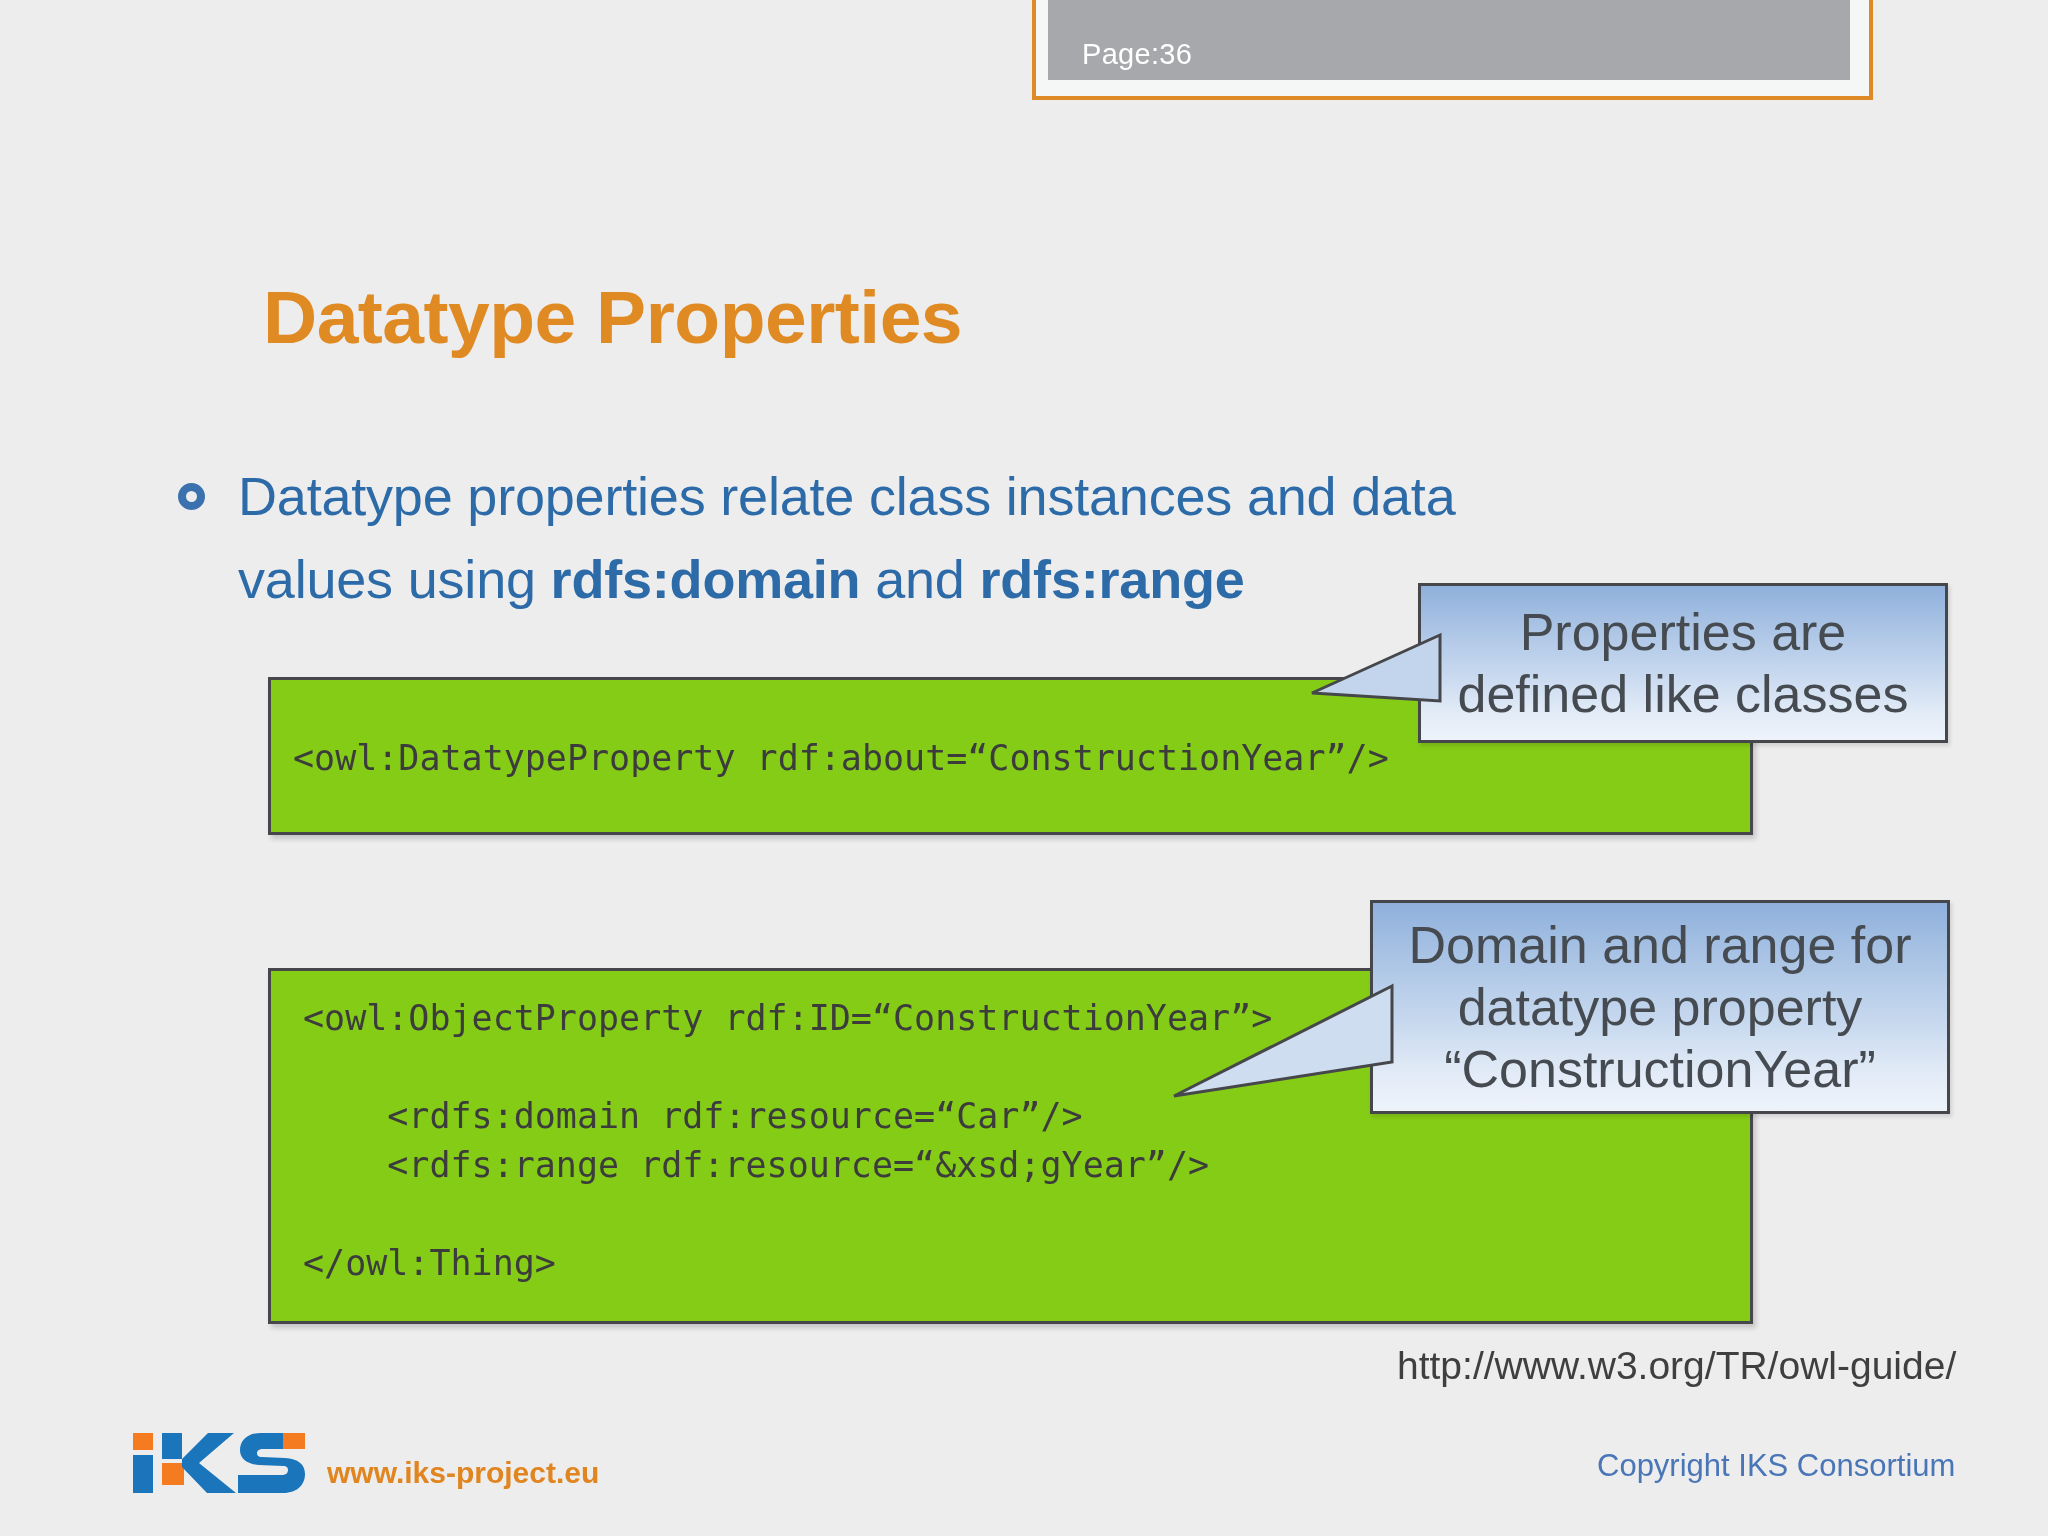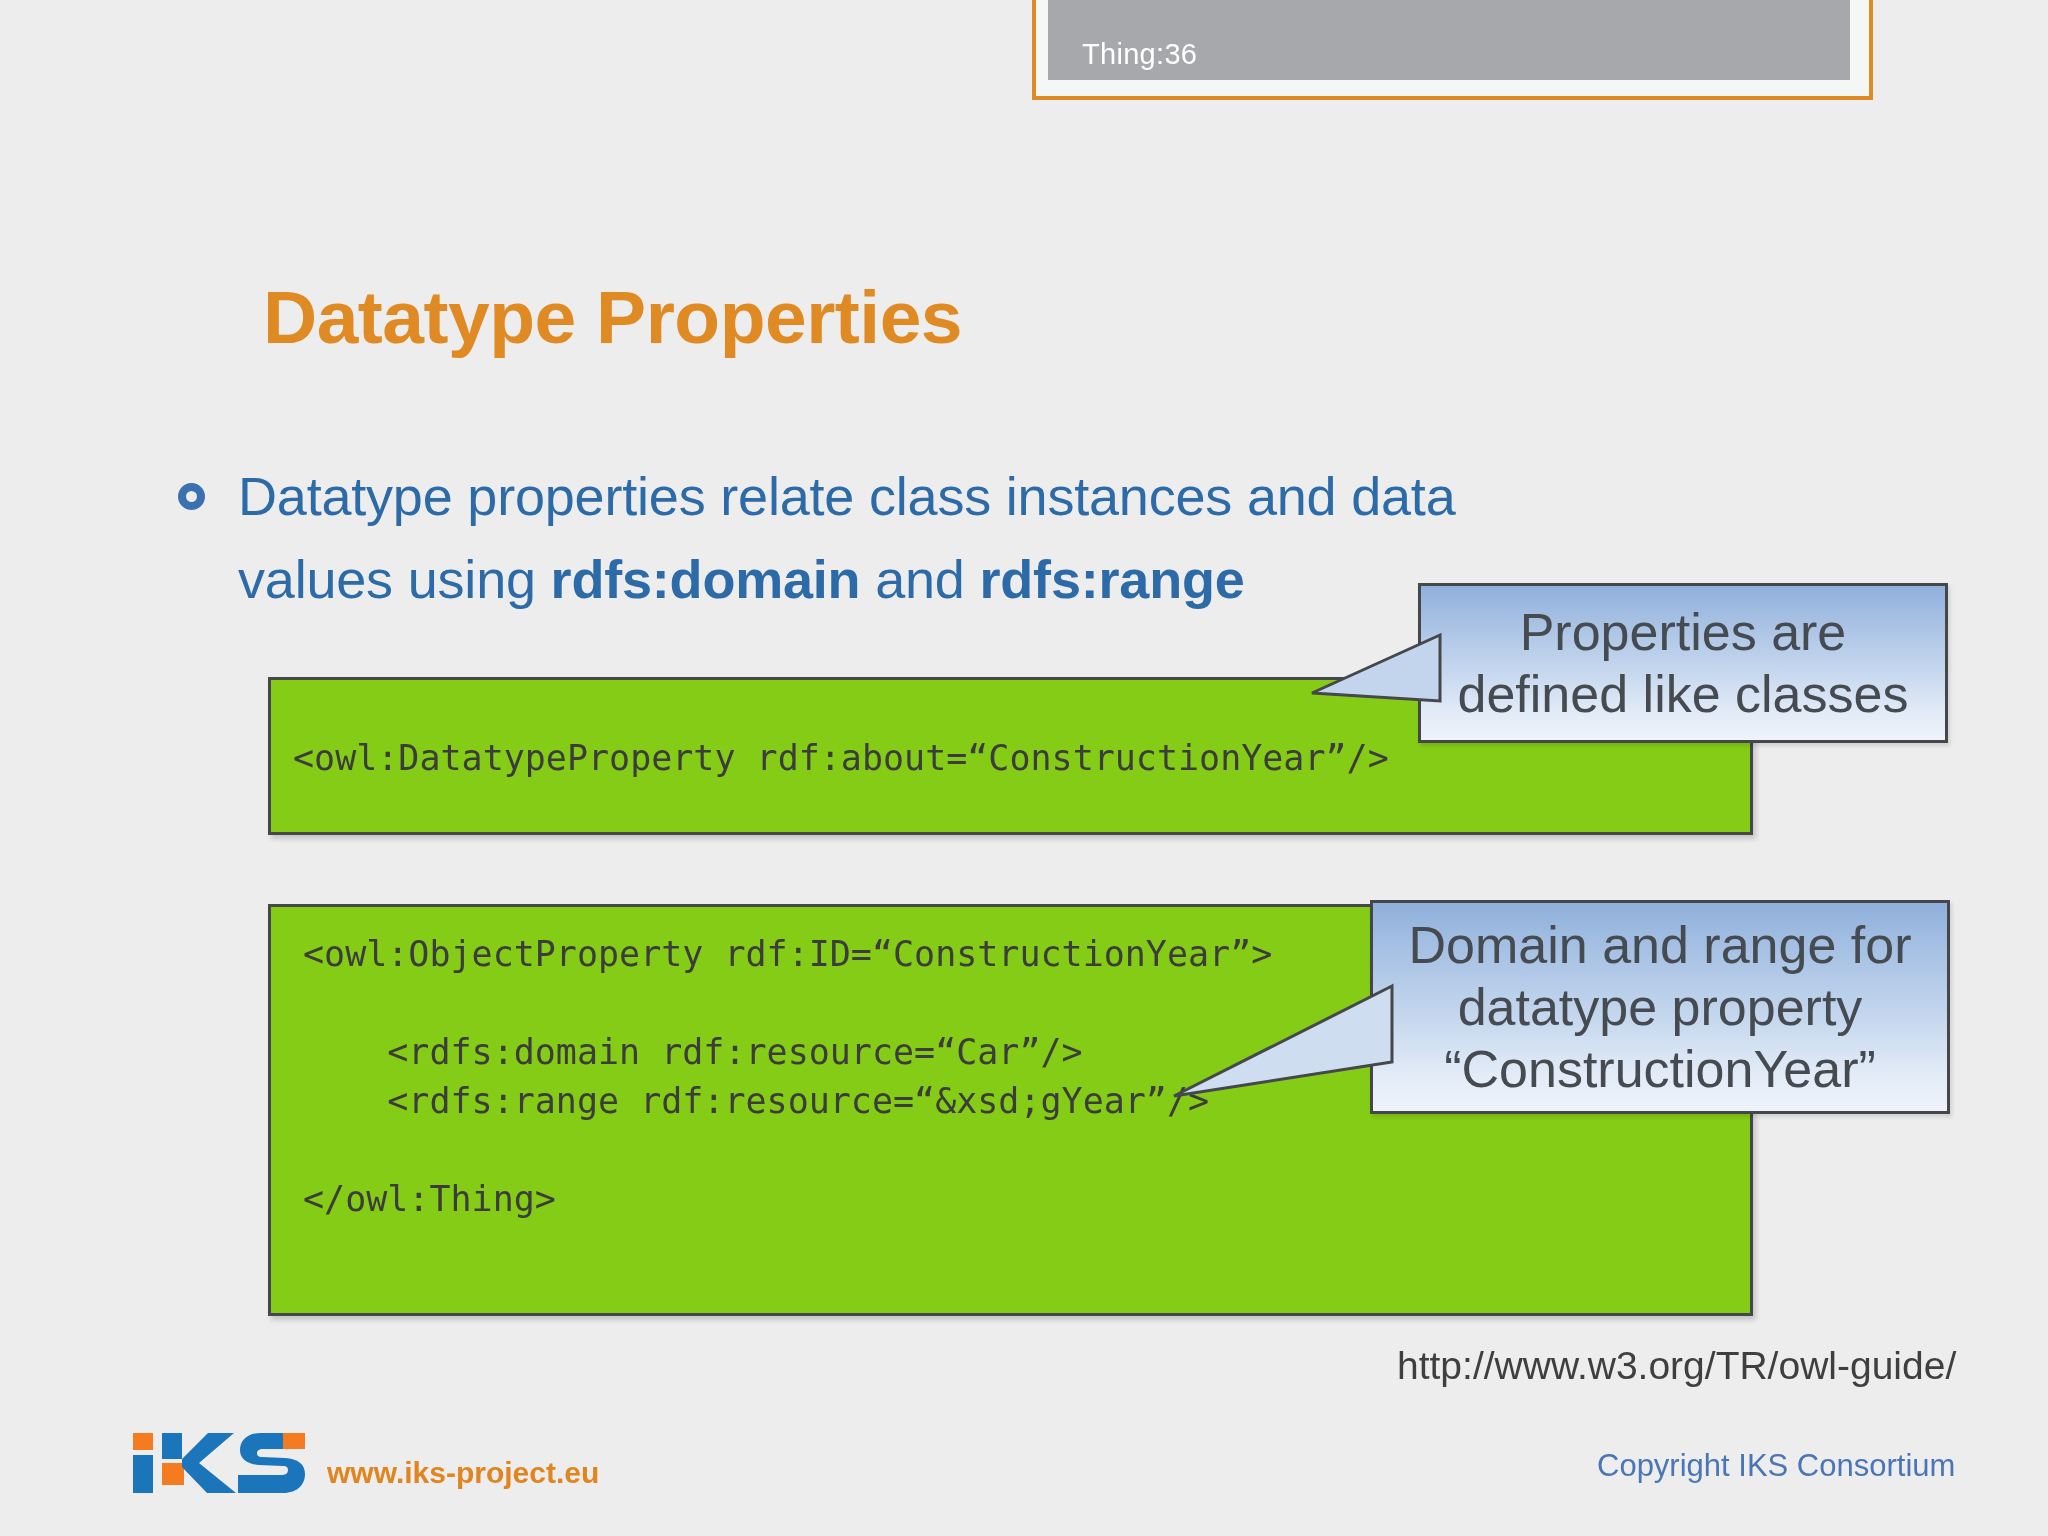--- a/index.html
+++ b/index.html
@@ -97,23 +97,23 @@
     box-sizing: border-box;
   }
   #code-box-1 {
     left: 268px;
     top: 677px;
     width: 1485px;
     height: 158px;
   }
   #code-box-2 {
     left: 268px;
-    top: 904px;
+    top: 968px;
     width: 1485px;
-    height: 412px;
+    height: 356px;
     padding-left: 40px;
   }
   .code-text {
     font-family: "DejaVu Sans Mono", "Liberation Mono", monospace;
     font-size: 35px;
     line-height: 49px;
     color: #3c3c3c;
     white-space: pre;
     letter-spacing: 0px;
   }
@@ -208,21 +208,21 @@
   }
 </style>
 </head>
 <body>
 
 <div id="slide">
 
   <div id="header-frame"></div>
   <div id="header-gray"></div>
   <div id="page-label">
-    <span>Thing:</span><span class="num">36</span>
+    <span>Page:</span><span class="num">36</span>
   </div>
 
   <div id="slide-title">Datatype Properties</div>
 
   <div id="bullet-row">
     <div id="bullet-marker"></div>
     <div id="bullet-text">
       <span>Datatype properties relate class instances and data</span><br>
       <span>values using </span><b>rdfs:domain</b><span> and </span><b>rdfs:range</b>
     </div>

